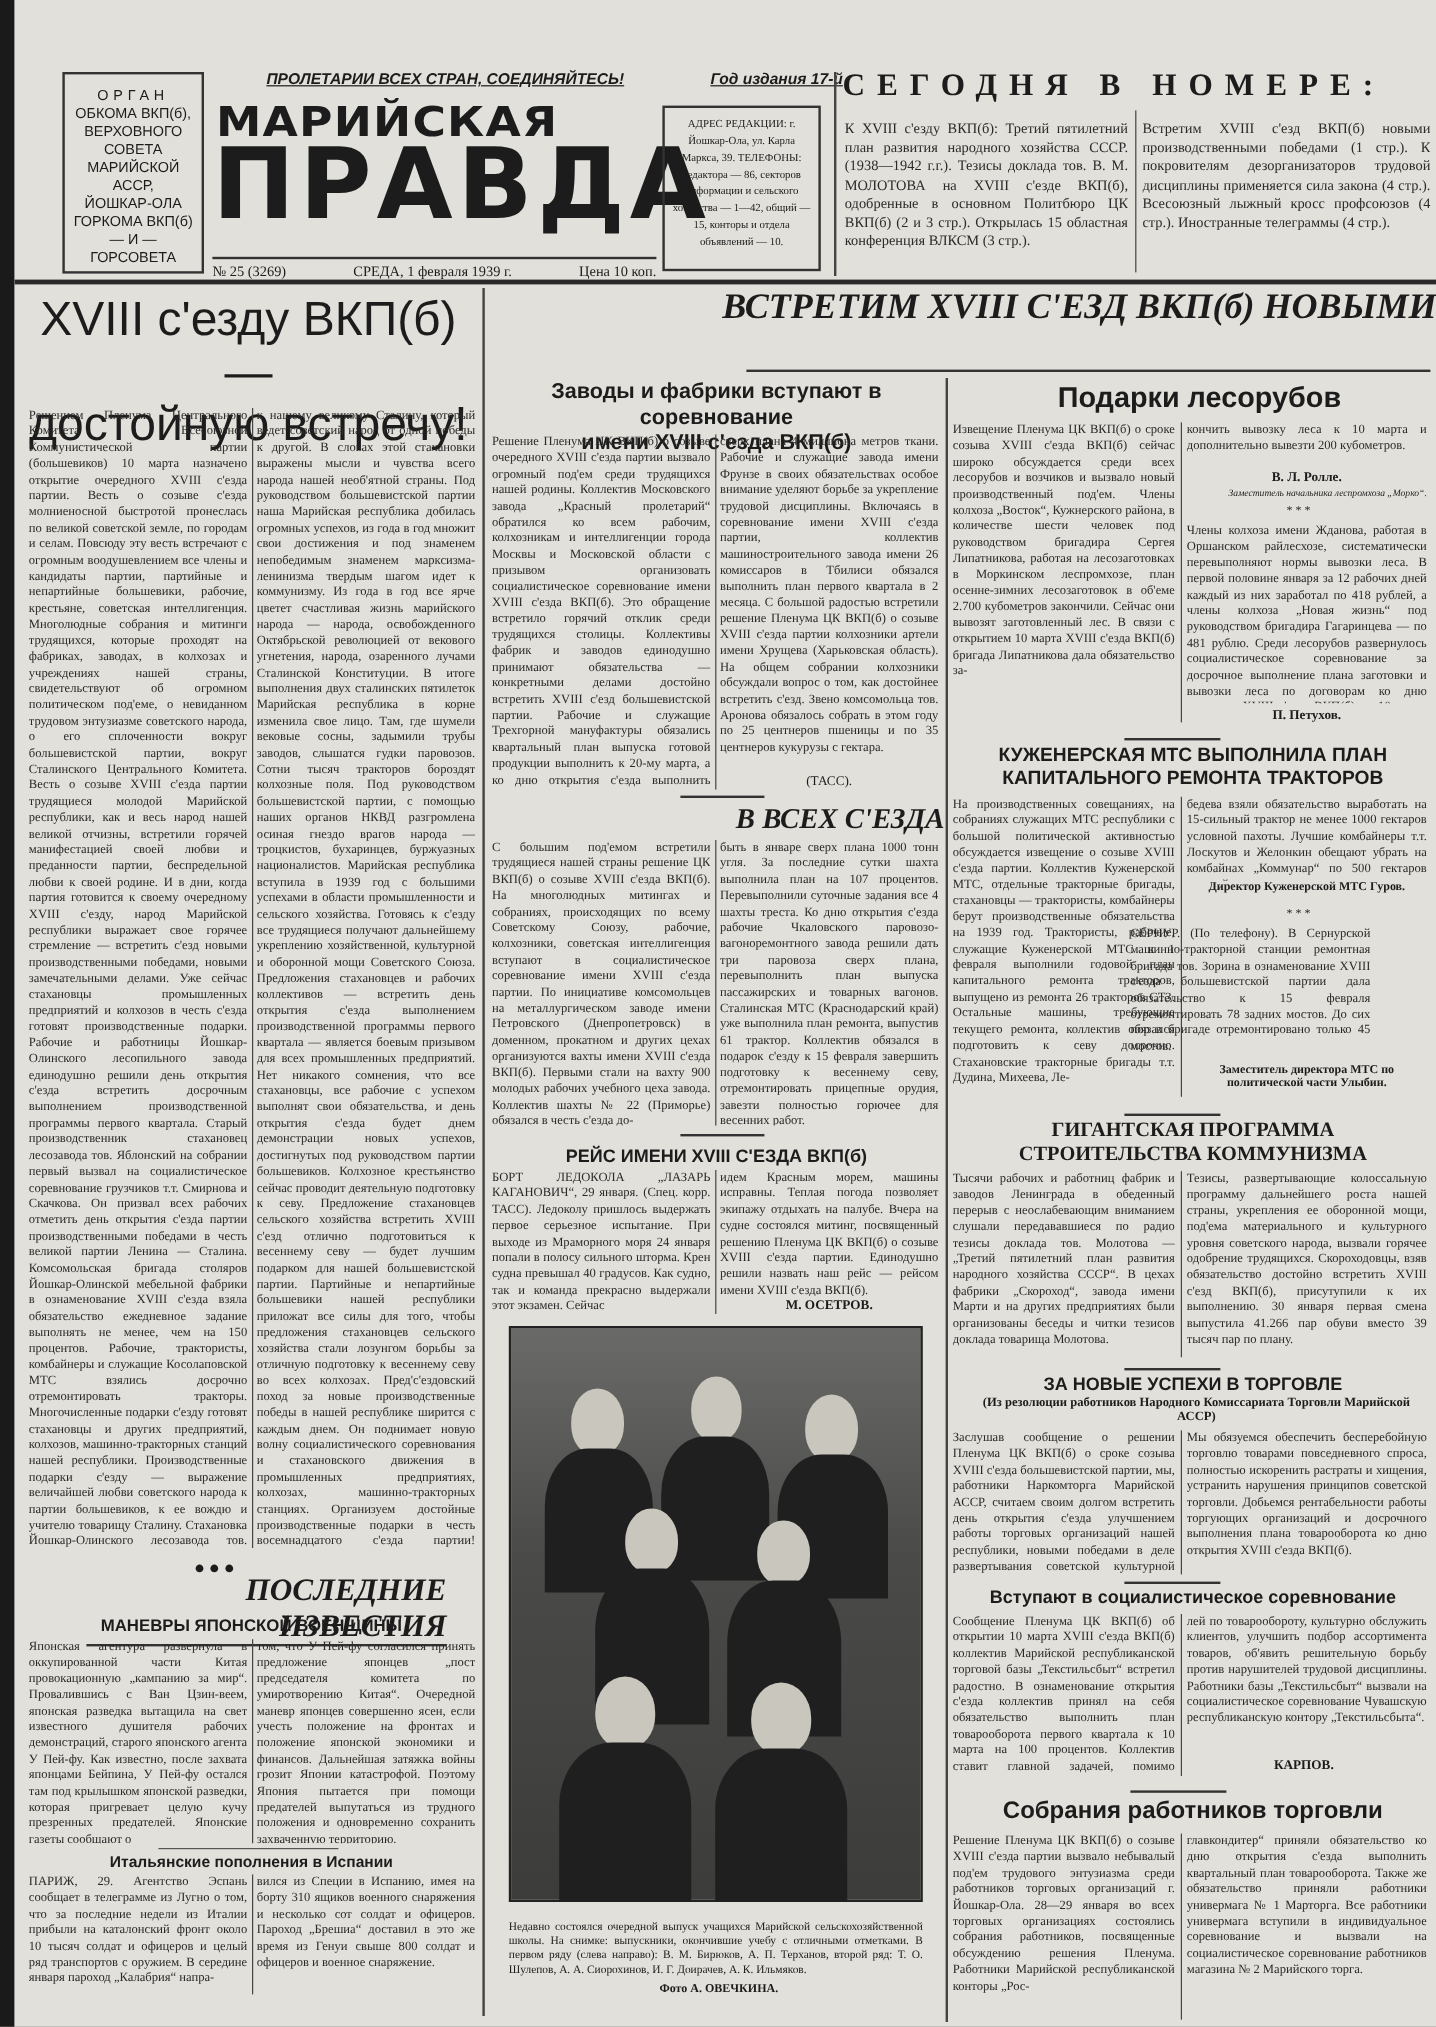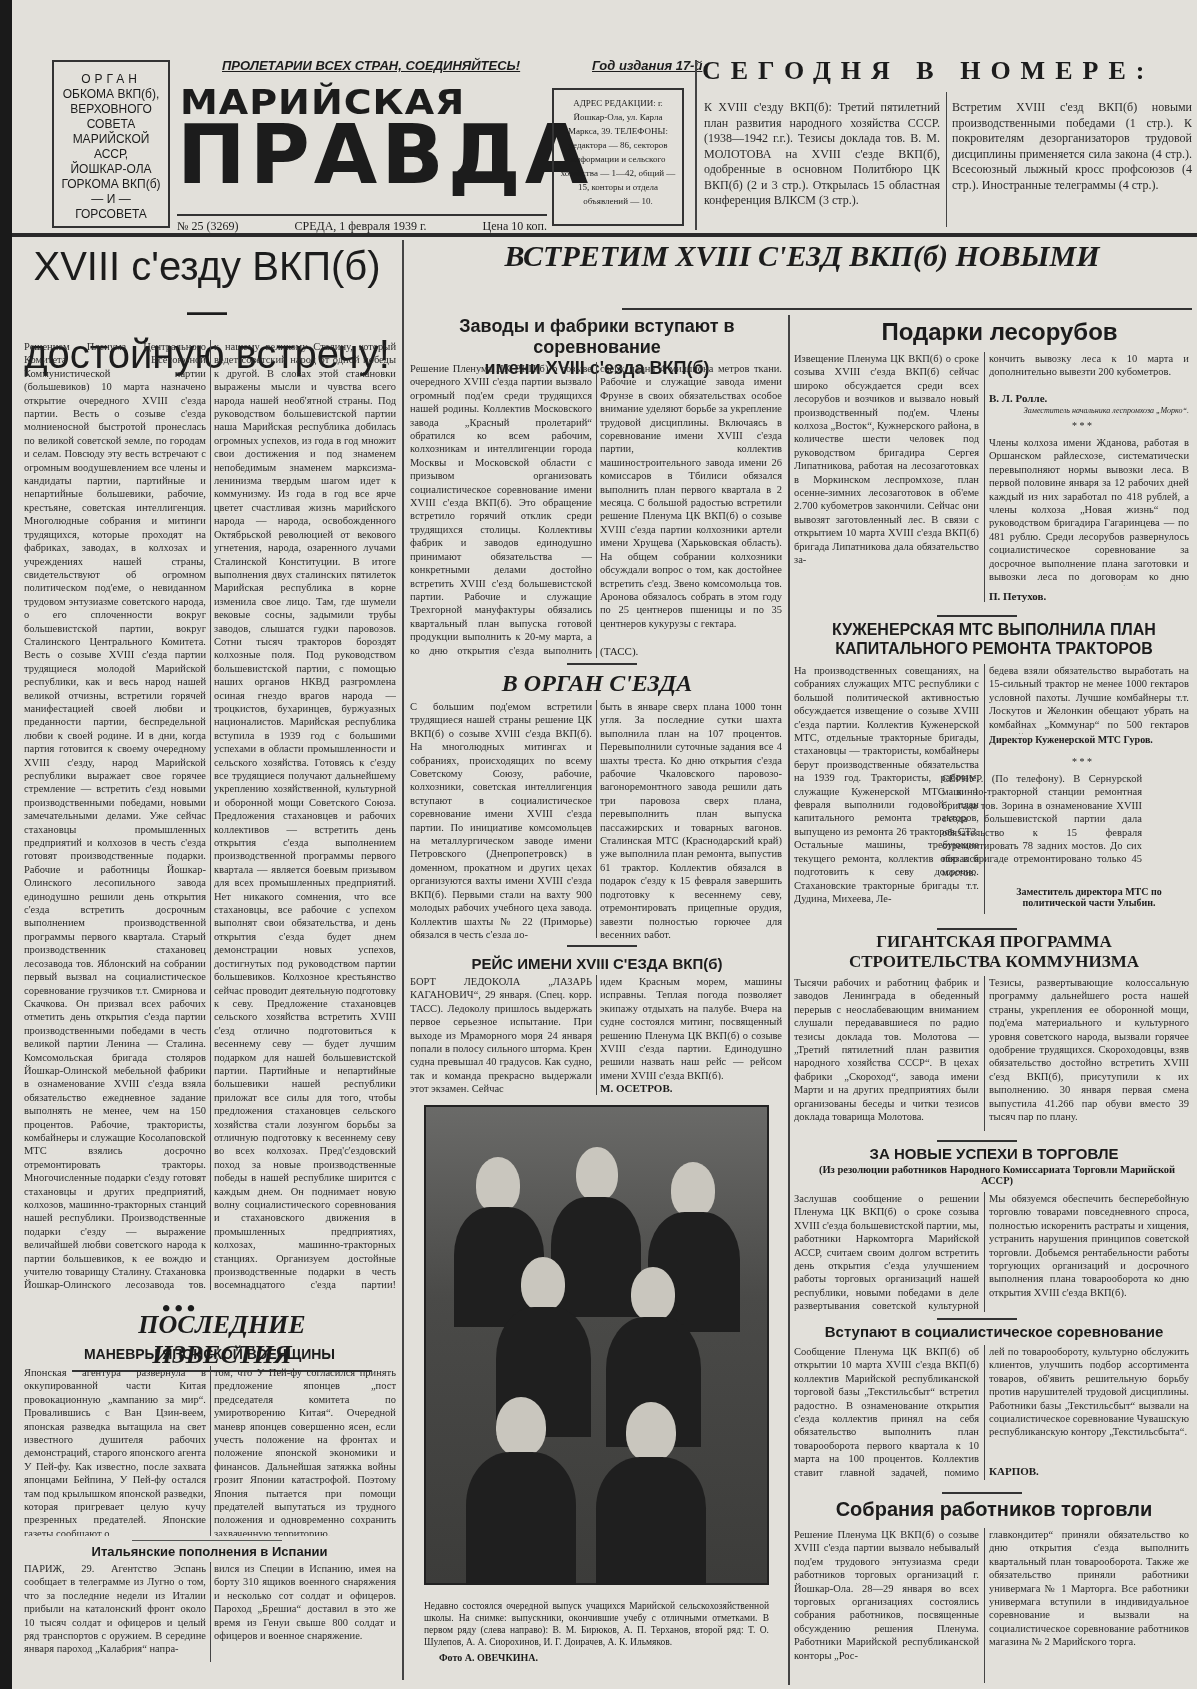--- a/index.html
+++ b/index.html
@@ -13,24 +13,24 @@
 .title2{left:165px;top:115px;font-family:"DejaVu Sans",sans-serif;font-weight:900;font-size:82px;letter-spacing:4px;line-height:80px}
 .issue{left:165px;top:214px;width:370px;font-size:12px;border-top:2px solid #333;padding-top:3px;display:flex;justify-content:space-between}
 .year{left:580px;top:58px;font-style:italic;font-weight:bold;font-size:13px;text-decoration:underline;font-family:"Liberation Sans",sans-serif}
 .addr{left:540px;top:88px;width:132px;height:138px;font-size:9px;line-height:14px}
 .today-h{left:690px;top:56px;font-family:Liberation Serif, serif;font-weight:bold;font-size:26px;letter-spacing:10px}
 .today-c{top:100px;font-size:12px;line-height:15px;text-align:justify}
 .rule{position:absolute;height:4px;background:#2a2a2a}
 .vr{position:absolute;width:2px;background:#444}
 .hr{position:absolute;height:1px;background:#555}
 .h-big{font-family:"Liberation Sans",sans-serif;text-align:center;line-height:44px}
-.h-ital{font-family:"Liberation Serif",serif;font-style:italic;font-weight:bold;text-align:center}
+.h-ital{font-family:"Liberation Serif",serif;font-style:italic;font-weight:bold;text-align:right}
 .h-cond{font-family:"Liberation Sans",sans-serif;font-weight:bold;text-align:center}
 .txt{font-size:10.5px;line-height:13.4px;text-align:justify;color:#2a2a2a;overflow:hidden}
-.sig{font-size:11px;font-weight:bold;text-align:left}
+.sig{font-size:11px;font-weight:bold;text-align:center}
 .photo{background:linear-gradient(180deg,#6a6a68 0%,#4a4a48 40%,#3c3c3a 100%);border:2px solid #222}
 .face{position:absolute;border-radius:50% 50% 45% 45%;background:#c9c6be}
 .suit{position:absolute;border-radius:40% 40% 0 0;background:#1f1f1f}
 .caption{font-size:9.5px;line-height:12px;text-align:justify}
 </style>
 </head>
 <body>
 
 <div class="page">
 
@@ -91,21 +91,21 @@
   <div class="abs h-cond" style="left:395px;top:316px;width:380px;font-size:18px;line-height:21px">
     <div>Заводы и фабрики вступают в соревнование</div>
     <div>имени XVIII с'езда ВКП(б)</div>
   </div>
   <div class="abs txt" style="left:398px;top:362px;width:182px;height:296px">Решение Пленума ЦК ВКП(б) о созыве очередного XVIII с'езда партии вызвало огромный под'ем среди трудящихся нашей родины. Коллектив Московского завода „Красный пролетарий“ обратился ко всем рабочим, колхозникам и интеллигенции города Москвы и Московской области с призывом организовать социалистическое соревнование имени XVIII с'езда ВКП(б). Это обращение встретило горячий отклик среди трудящихся столицы. Коллективы фабрик и заводов единодушно принимают обязательства — конкретными делами достойно встретить XVIII с'езд большевистской партии. Рабочие и служащие Трехгорной мануфактуры обязались квартальный план выпуска готовой продукции выполнить к 20-му марта, а ко дню открытия с'езда выполнить программу двух с половиной месяцев, то-есть дать</div>
   <div class="vr" style="left:584px;top:362px;height:296px;width:1px"></div>
   <div class="abs txt" style="left:588px;top:362px;width:182px;height:284px">сверх плана 4 миллиона метров ткани. Рабочие и служащие завода имени Фрунзе в своих обязательствах особое внимание уделяют борьбе за укрепление трудовой дисциплины. Включаясь в соревнование имени XVIII с'езда партии, коллектив машиностроительного завода имени 26 комиссаров в Тбилиси обязался выполнить план первого квартала в 2 месяца. С большой радостью встретили решение Пленума ЦК ВКП(б) о созыве XVIII с'езда партии колхозники артели имени Хрущева (Харьковская область). На общем собрании колхозники обсуждали вопрос о том, как достойнее встретить с'езд. Звено комсомольца тов. Аронова обязалось собрать в этом году по 25 центнеров пшеницы и по 35 центнеров кукурузы с гектара.</div>
   <div class="abs sig" style="left:588px;top:645px;width:182px;font-weight:normal">(ТАСС).</div>
   <div class="hr" style="left:555px;top:663px;width:70px;height:2px;background:#333"></div>
 
-  <div class="abs h-ital" style="left:395px;top:670px;width:380px;font-size:24px">В ОРГАН С'ЕЗДА</div>
+  <div class="abs h-ital" style="left:395px;top:670px;width:380px;font-size:24px">В ВСЕХ С'ЕЗДА</div>
   <div class="abs txt" style="left:398px;top:700px;width:182px;height:238px">С большим под'емом встретили трудящиеся нашей страны решение ЦК ВКП(б) о созыве XVIII с'езда ВКП(б). На многолюдных митингах и собраниях, происходящих по всему Советскому Союзу, рабочие, колхозники, советская интеллигенция вступают в социалистическое соревнование имени XVIII с'езда партии. По инициативе комсомольцев на металлургическом заводе имени Петровского (Днепропетровск) в доменном, прокатном и других цехах организуются вахты имени XVIII с'езда ВКП(б). Первыми стали на вахту 900 молодых рабочих учебного цеха завода. Коллектив шахты № 22 (Приморье) обязался в честь с'езда до-</div>
   <div class="vr" style="left:584px;top:700px;height:238px;width:1px"></div>
   <div class="abs txt" style="left:588px;top:700px;width:182px;height:238px">быть в январе сверх плана 1000 тонн угля. За последние сутки шахта выполнила план на 107 процентов. Перевыполнили суточные задания все 4 шахты треста. Ко дню открытия с'езда рабочие Чкаловского паровозо-вагоноремонтного завода решили дать три паровоза сверх плана, перевыполнить план выпуска пассажирских и товарных вагонов. Сталинская МТС (Краснодарский край) уже выполнила план ремонта, выпустив 61 трактор. Коллектив обязался в подарок с'езду к 15 февраля завершить подготовку к весеннему севу, отремонтировать прицепные орудия, завезти полностью горючее для весенних работ.</div>
   <div class="hr" style="left:555px;top:945px;width:70px;height:2px;background:#333"></div>
 
   <div class="abs h-cond" style="left:395px;top:955px;width:380px;font-size:15px">РЕЙС ИМЕНИ XVIII С'ЕЗДА ВКП(б)</div>
   <div class="abs txt" style="left:398px;top:975px;width:182px;height:120px">БОРТ ЛЕДОКОЛА „ЛАЗАРЬ КАГАНОВИЧ“, 29 января. (Спец. корр. ТАСС). Ледоколу пришлось выдержать первое серьезное испытание. При выходе из Мраморного моря 24 января попали в полосу сильного шторма. Крен судна превышал 40 градусов. Как судно, так и команда прекрасно выдержали этот экзамен. Сейчас</div>
   <div class="vr" style="left:584px;top:975px;height:120px;width:1px"></div>
   <div class="abs txt" style="left:588px;top:975px;width:182px;height:105px">идем Красным морем, машины исправны. Теплая погода позволяет экипажу отдыхать на палубе. Вчера на судне состоялся митинг, посвященный решению Пленума ЦК ВКП(б) о созыве XVIII с'езда партии. Единодушно решили назвать наш рейс — рейсом имени XVIII с'езда ВКП(б).</div>
   <div class="abs sig" style="left:588px;top:1082px;width:182px">М. ОСЕТРОВ.</div>

